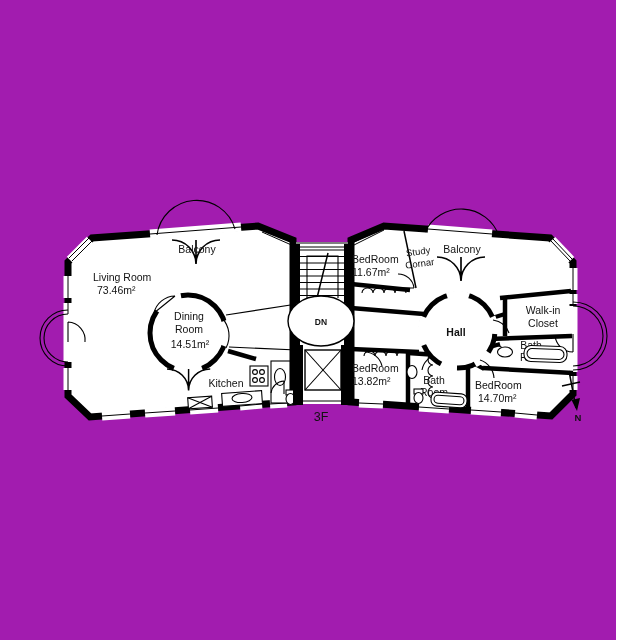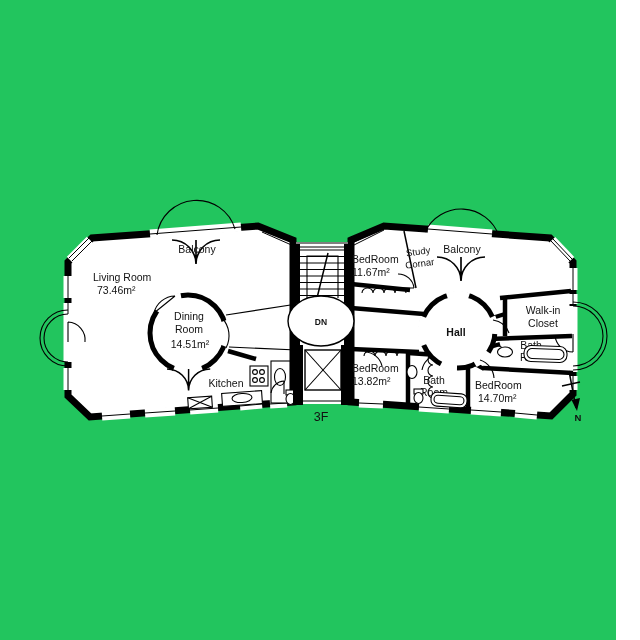--- a/index.html
+++ b/index.html
@@ -1,16 +1,16 @@
 <!DOCTYPE html>
 <html><head>
 <meta charset="utf-8">
 <style>
   html,body{margin:0;padding:0;background:#fff;}
-  .page{width:616px;height:640px;position:relative;background:#22c55e;overflow:hidden;}
+  .page{width:616px;height:640px;position:relative;background:#a21caf;overflow:hidden;}
   svg{position:absolute;left:0;top:0;}
   text{font-family:"Liberation Sans","DejaVu Sans",sans-serif;fill:#111;}
   .lbl{font-size:10.5px;}
   .lbl-sm{font-size:9.5px;}
   .lbl-bold{font-weight:bold;}
   .wall{fill:#ffffff;stroke:#000;stroke-width:7;stroke-linejoin:miter;}
   .iwall{stroke:#000;stroke-width:4.5;stroke-linecap:butt;fill:none;}
   .stub{stroke:#000;stroke-width:4;stroke-linecap:butt;}
   .thin{stroke:#000;stroke-width:1.1;fill:none;}
   .thin15{stroke:#000;stroke-width:1.5;fill:none;}

